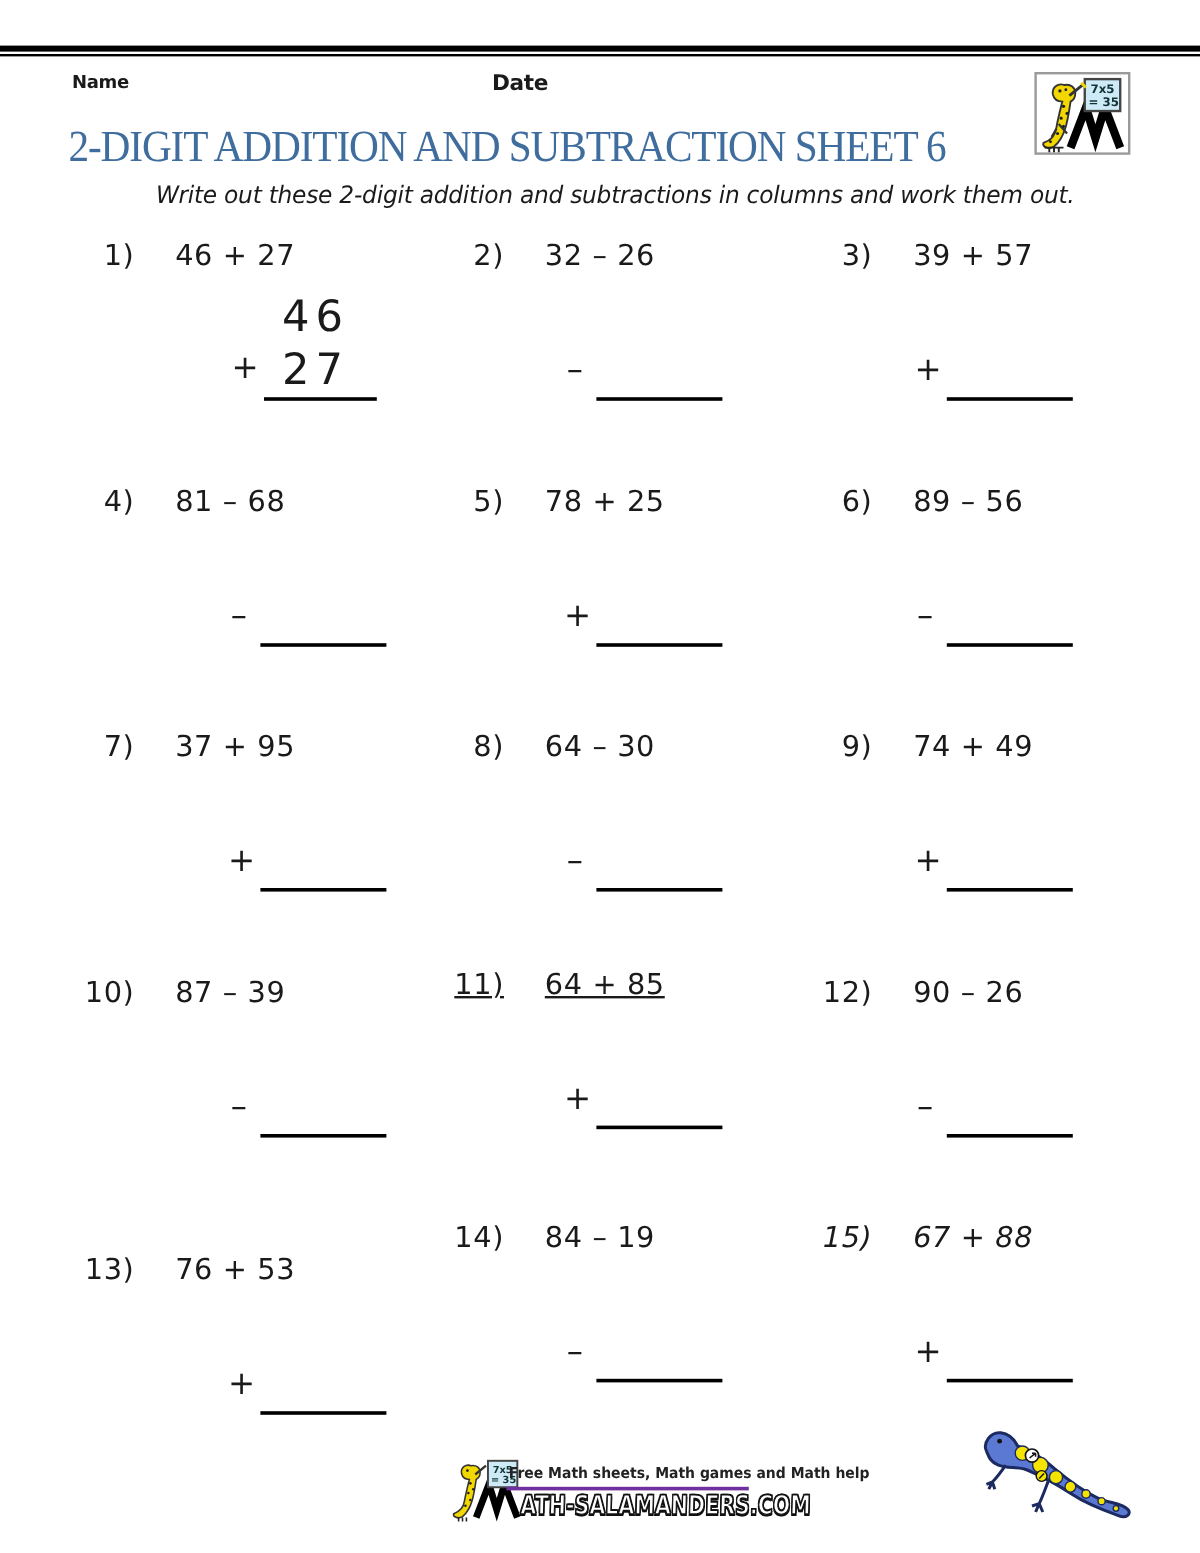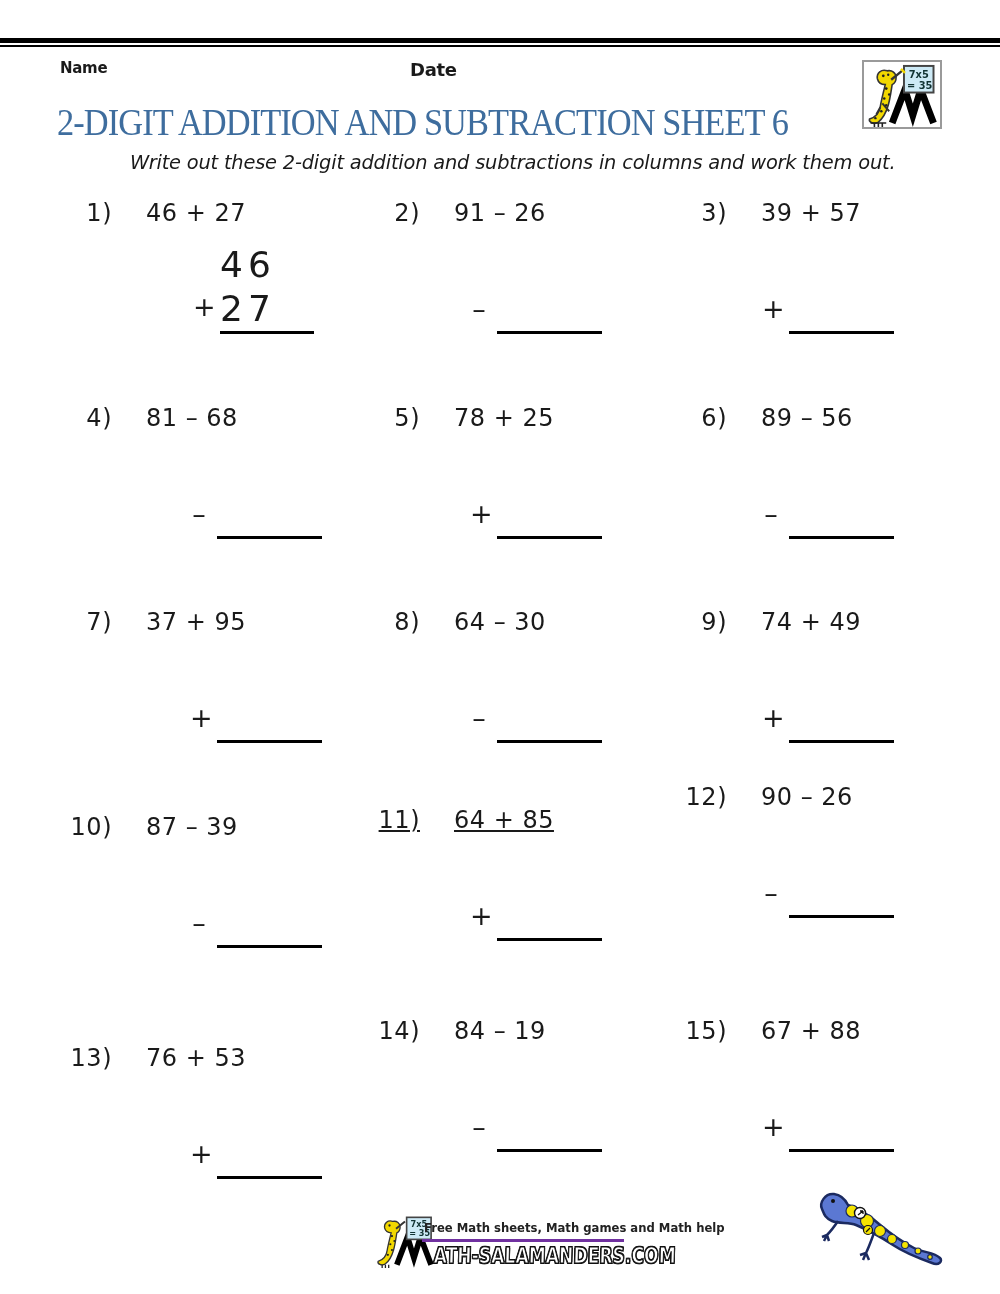--- a/index.html
+++ b/index.html
@@ -45,21 +45,21 @@
   .answer-line{width:105px;height:0;border-bottom:3px solid #000;margin-top:37px;margin-left:9px;}
   .work.w1{left:120px;}
   .work.w2{left:92px;}
   .work.w3{left:77px;}
 
   
   .example{position:absolute;left:123px;top:46px;display:flex;}
   .ex-op{font-size:27px;line-height:26px;width:18px;text-align:center;align-self:flex-end;margin-bottom:14px;}
   .ex-col{
     margin-left:9px;width:86px;padding-right:8px;
-    font-size:36px;line-height:44px;text-align:left;letter-spacing:5px;
+    font-size:36px;line-height:44px;text-align:center;letter-spacing:5px;
     border-bottom:3px solid #000;
   }
 
   
   .footer-logo{position:absolute;left:374px;top:1210px;width:270px;height:60px;}
   .tagline{position:absolute;left:50px;top:10px;width:220px;font-size:12.5px;font-weight:bold;color:#222;white-space:nowrap;transform:scaleX(0.93);transform-origin:left center;}
   .purple-rule{position:absolute;left:48px;top:29px;width:202px;height:3px;background:#7030a0;}
   .site-name{
     position:absolute;left:60px;top:33px;
     font-size:22px;font-weight:bold;letter-spacing:0px;white-space:nowrap;
@@ -126,21 +126,21 @@
       <span class="ex-col">
         <span style="display:block;">46</span>
         <span style="display:block;">27</span>
       </span>
     </div>
   </div>
 
   <div class="cell" style="left:378px;top:197px;">
     <div class="phead">
       <span class="pnum">2)</span>
-      <span class="pexpr">91 – 26</span>
+      <span class="pexpr">32 – 26</span>
     </div>
     <div class="work w2">
       <span class="op">–</span>
       <span class="answer-line"></span>
     </div>
   </div>
 
   <div class="cell" style="left:685px;top:197px;">
     <div class="phead">
       <span class="pnum">3)</span>
@@ -233,21 +233,21 @@
     <div class="phead">
       <span class="pnum">11)</span>
       <span class="pexpr">64 + 85</span>
     </div>
     <div class="work w2">
       <span class="op">+</span>
       <span class="answer-line"></span>
     </div>
   </div>
 
-  <div class="cell" style="left:685px;top:781px;">
+  <div class="cell" style="left:685px;top:811px;">
     <div class="phead">
       <span class="pnum">12)</span>
       <span class="pexpr">90 – 26</span>
     </div>
     <div class="work w3">
       <span class="op">–</span>
       <span class="answer-line"></span>
     </div>
   </div>
 
@@ -266,21 +266,21 @@
     <div class="phead">
       <span class="pnum">14)</span>
       <span class="pexpr">84 – 19</span>
     </div>
     <div class="work w2">
       <span class="op">–</span>
       <span class="answer-line"></span>
     </div>
   </div>
 
-  <div class="cell" style="left:685px;top:1015px;">
+  <div class="cell" style="left:685px;top:1015px;font-style:italic;">
     <div class="phead">
       <span class="pnum">15)</span>
       <span class="pexpr">67 + 88</span>
     </div>
     <div class="work w3">
       <span class="op">+</span>
       <span class="answer-line"></span>
     </div>
   </div>
 

